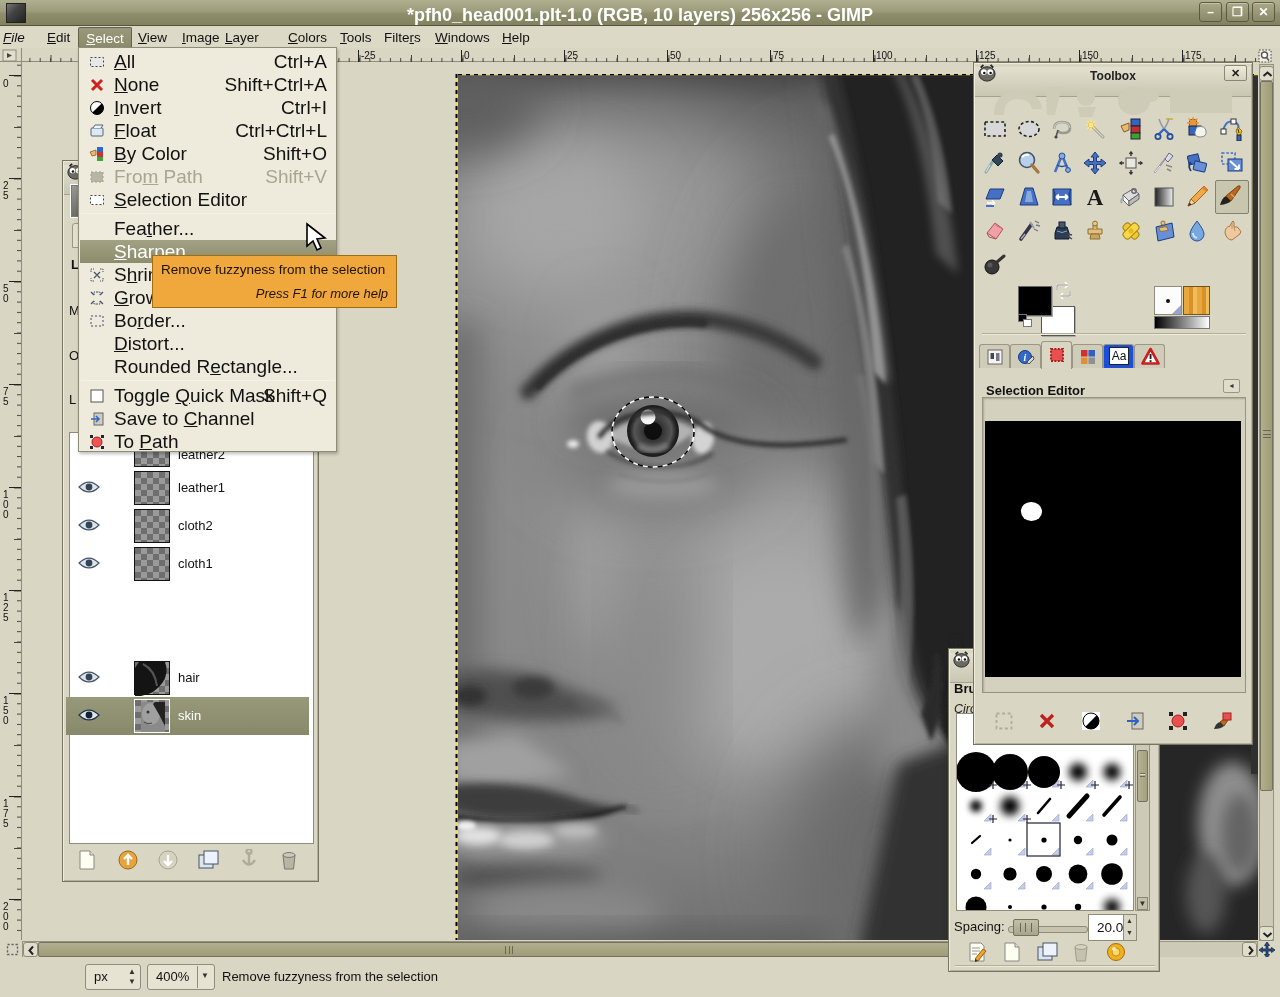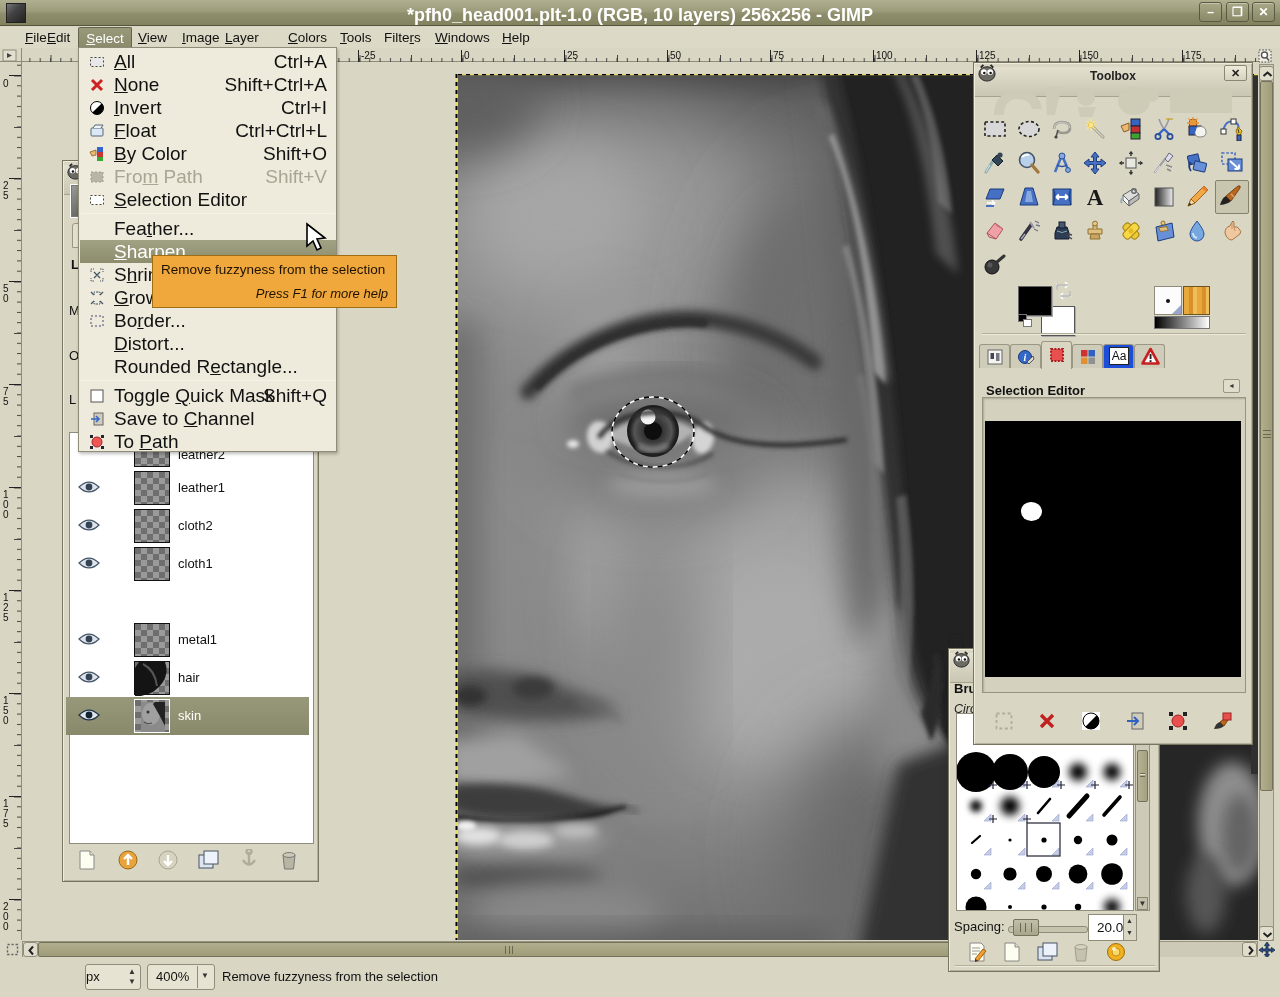--- a/index.html
+++ b/index.html
@@ -212,21 +212,21 @@
 
 <div class="abs" id="titlebar">
   <div class="abs ticon"></div>
   <div class="abs ttext">*pfh0_head001.plt-1.0 (RGB, 10 layers) 256x256 - GIMP</div>
   <div class="abs wbtn" style="left:1199px;">–</div>
   <div class="abs wbtn" style="left:1226px;">❐</div>
   <div class="abs wbtn" style="left:1252px;">✕</div>
 </div>
 <div class="abs" id="menubar">
   <div id="selbtn" class="abs"><u>S</u>elect</div>
-  <div class="mitem" style="left:25px;"><u>F</u>ile</div>
+  <div class="mitem" style="left:3px;font-style:italic;"><u>F</u>ile</div>
   <div class="mitem" style="left:47px;"><u>E</u>dit</div>
   <div class="mitem" style="left:138px;"><u>V</u>iew</div>
   <div class="mitem" style="left:182px;"><u>I</u>mage</div>
   <div class="mitem" style="left:225px;"><u>L</u>ayer</div>
   <div class="mitem" style="left:288px;"><u>C</u>olors</div>
   <div class="mitem" style="left:340px;"><u>T</u>ools</div>
   <div class="mitem" style="left:384px;">Filte<u>r</u>s</div>
   <div class="mitem" style="left:435px;"><u>W</u>indows</div>
   <div class="mitem" style="left:502px;"><u>H</u>elp</div>
 </div>
@@ -358,21 +358,21 @@
       <div style="margin:3px 0; width:8px; border-top:1px solid #6a6752;"></div>
     </div>
   </div>
 <svg class="abs" style="left:5px; top:942px;" width="15" height="15" viewBox="0 0 15 15">
     <rect x="2.5" y="2.5" width="10" height="10" fill="none" stroke="#666" stroke-width="1.4" stroke-dasharray="2.2 1.8"></rect>
   </svg>
 <svg class="abs" style="left:1259px; top:942px;" width="16" height="16" viewBox="0 0 16 16">
     <path d="M8,0 L10.5,3.5 L9,3.5 L9,7 L12.5,7 L12.5,5.5 L16,8 L12.5,10.5 L12.5,9 L9,9 L9,12.5 L10.5,12.5 L8,16 L5.5,12.5 L7,12.5 L7,9 L3.5,9 L3.5,10.5 L0,8 L3.5,5.5 L3.5,7 L7,7 L7,3.5 L5.5,3.5 Z" fill="#2c4c7c" stroke="#14284c" stroke-width="0.8"></path>
   </svg>
 <div class="abs" id="statusbar">
-  <div class="combo" style="left:85px; top:7px; width:56px; height:26px; line-height:24px; ">px<span class="abs" style="right:4px; top:-5px; font-size:8px; color:#333;">▲</span><span class="abs" style="right:4px; top:5px; font-size:8px; color:#333;">▼</span></div>
+  <div class="combo" style="left:85px; top:7px; width:56px; height:26px; line-height:24px; padding-left:8px;">px<span class="abs" style="right:4px; top:-5px; font-size:8px; color:#333;">▲</span><span class="abs" style="right:4px; top:5px; font-size:8px; color:#333;">▼</span></div>
   <div class="combo" style="left:147px; top:7px; width:68px; height:26px; line-height:24px; padding-left:8px;">400%<span class="abs" style="right:3px; top:1px; width:14px; height:22px; border-left:1px solid #8f8c7b;">
         <span class="abs" style="left:3px; top:-2px; font-size:8px; color:#333;">▼</span>
       </span></div>
   <div class="abs" style="left:222px; top:12px; font-size:13px; color:#111;">Remove fuzzyness from the selection</div>
 </div>
 
 <div class="gwin" id="layerswin">
   <div class="wtitle"></div>
   <svg class="abs" style="left:4px; top:2px;" width="17" height="17" viewBox="0 0 20 20">
       <ellipse cx="10" cy="11" rx="9" ry="8" fill="#6b6b63" stroke="#222"></ellipse>
@@ -410,28 +410,20 @@
       <div class="thumb"></div>
       <div class="lname">cloth2</div>
     </div>
   <div class="lrow" style="top:384px;">
       <svg class="eye" viewBox="0 0 22 14">
         <path d="M1,7 Q11,-3 21,7 Q11,17 1,7Z" fill="#dfe4ec" stroke="#456" stroke-width="1.2"></path>
         <circle cx="11" cy="7" r="3.4" fill="#345"></circle>
       </svg>
       <div class="thumb"></div>
       <div class="lname">cloth1</div>
-    </div>
-  <div class="lrow" style="top:460px;">
-      <svg class="eye" viewBox="0 0 22 14">
-        <path d="M1,7 Q11,-3 21,7 Q11,17 1,7Z" fill="#dfe4ec" stroke="#456" stroke-width="1.2"></path>
-        <circle cx="11" cy="7" r="3.4" fill="#345"></circle>
-      </svg>
-      <div class="thumb"></div>
-      <div class="lname">metal1</div>
     </div>
   <div class="lrow" style="top:498px;">
       <svg class="eye" viewBox="0 0 22 14">
         <path d="M1,7 Q11,-3 21,7 Q11,17 1,7Z" fill="#dfe4ec" stroke="#456" stroke-width="1.2"></path>
         <circle cx="11" cy="7" r="3.4" fill="#345"></circle>
       </svg>
       <div class="thumb"><svg width="36" height="34">
           <path d="M4,0 L30,0 Q34,10 28,20 Q20,32 6,34 L0,34 L0,6 Z" fill="#141414"></path>
           <path d="M8,2 Q20,8 22,24" stroke="#555" fill="none" stroke-width="2"></path>
         </svg></div>

